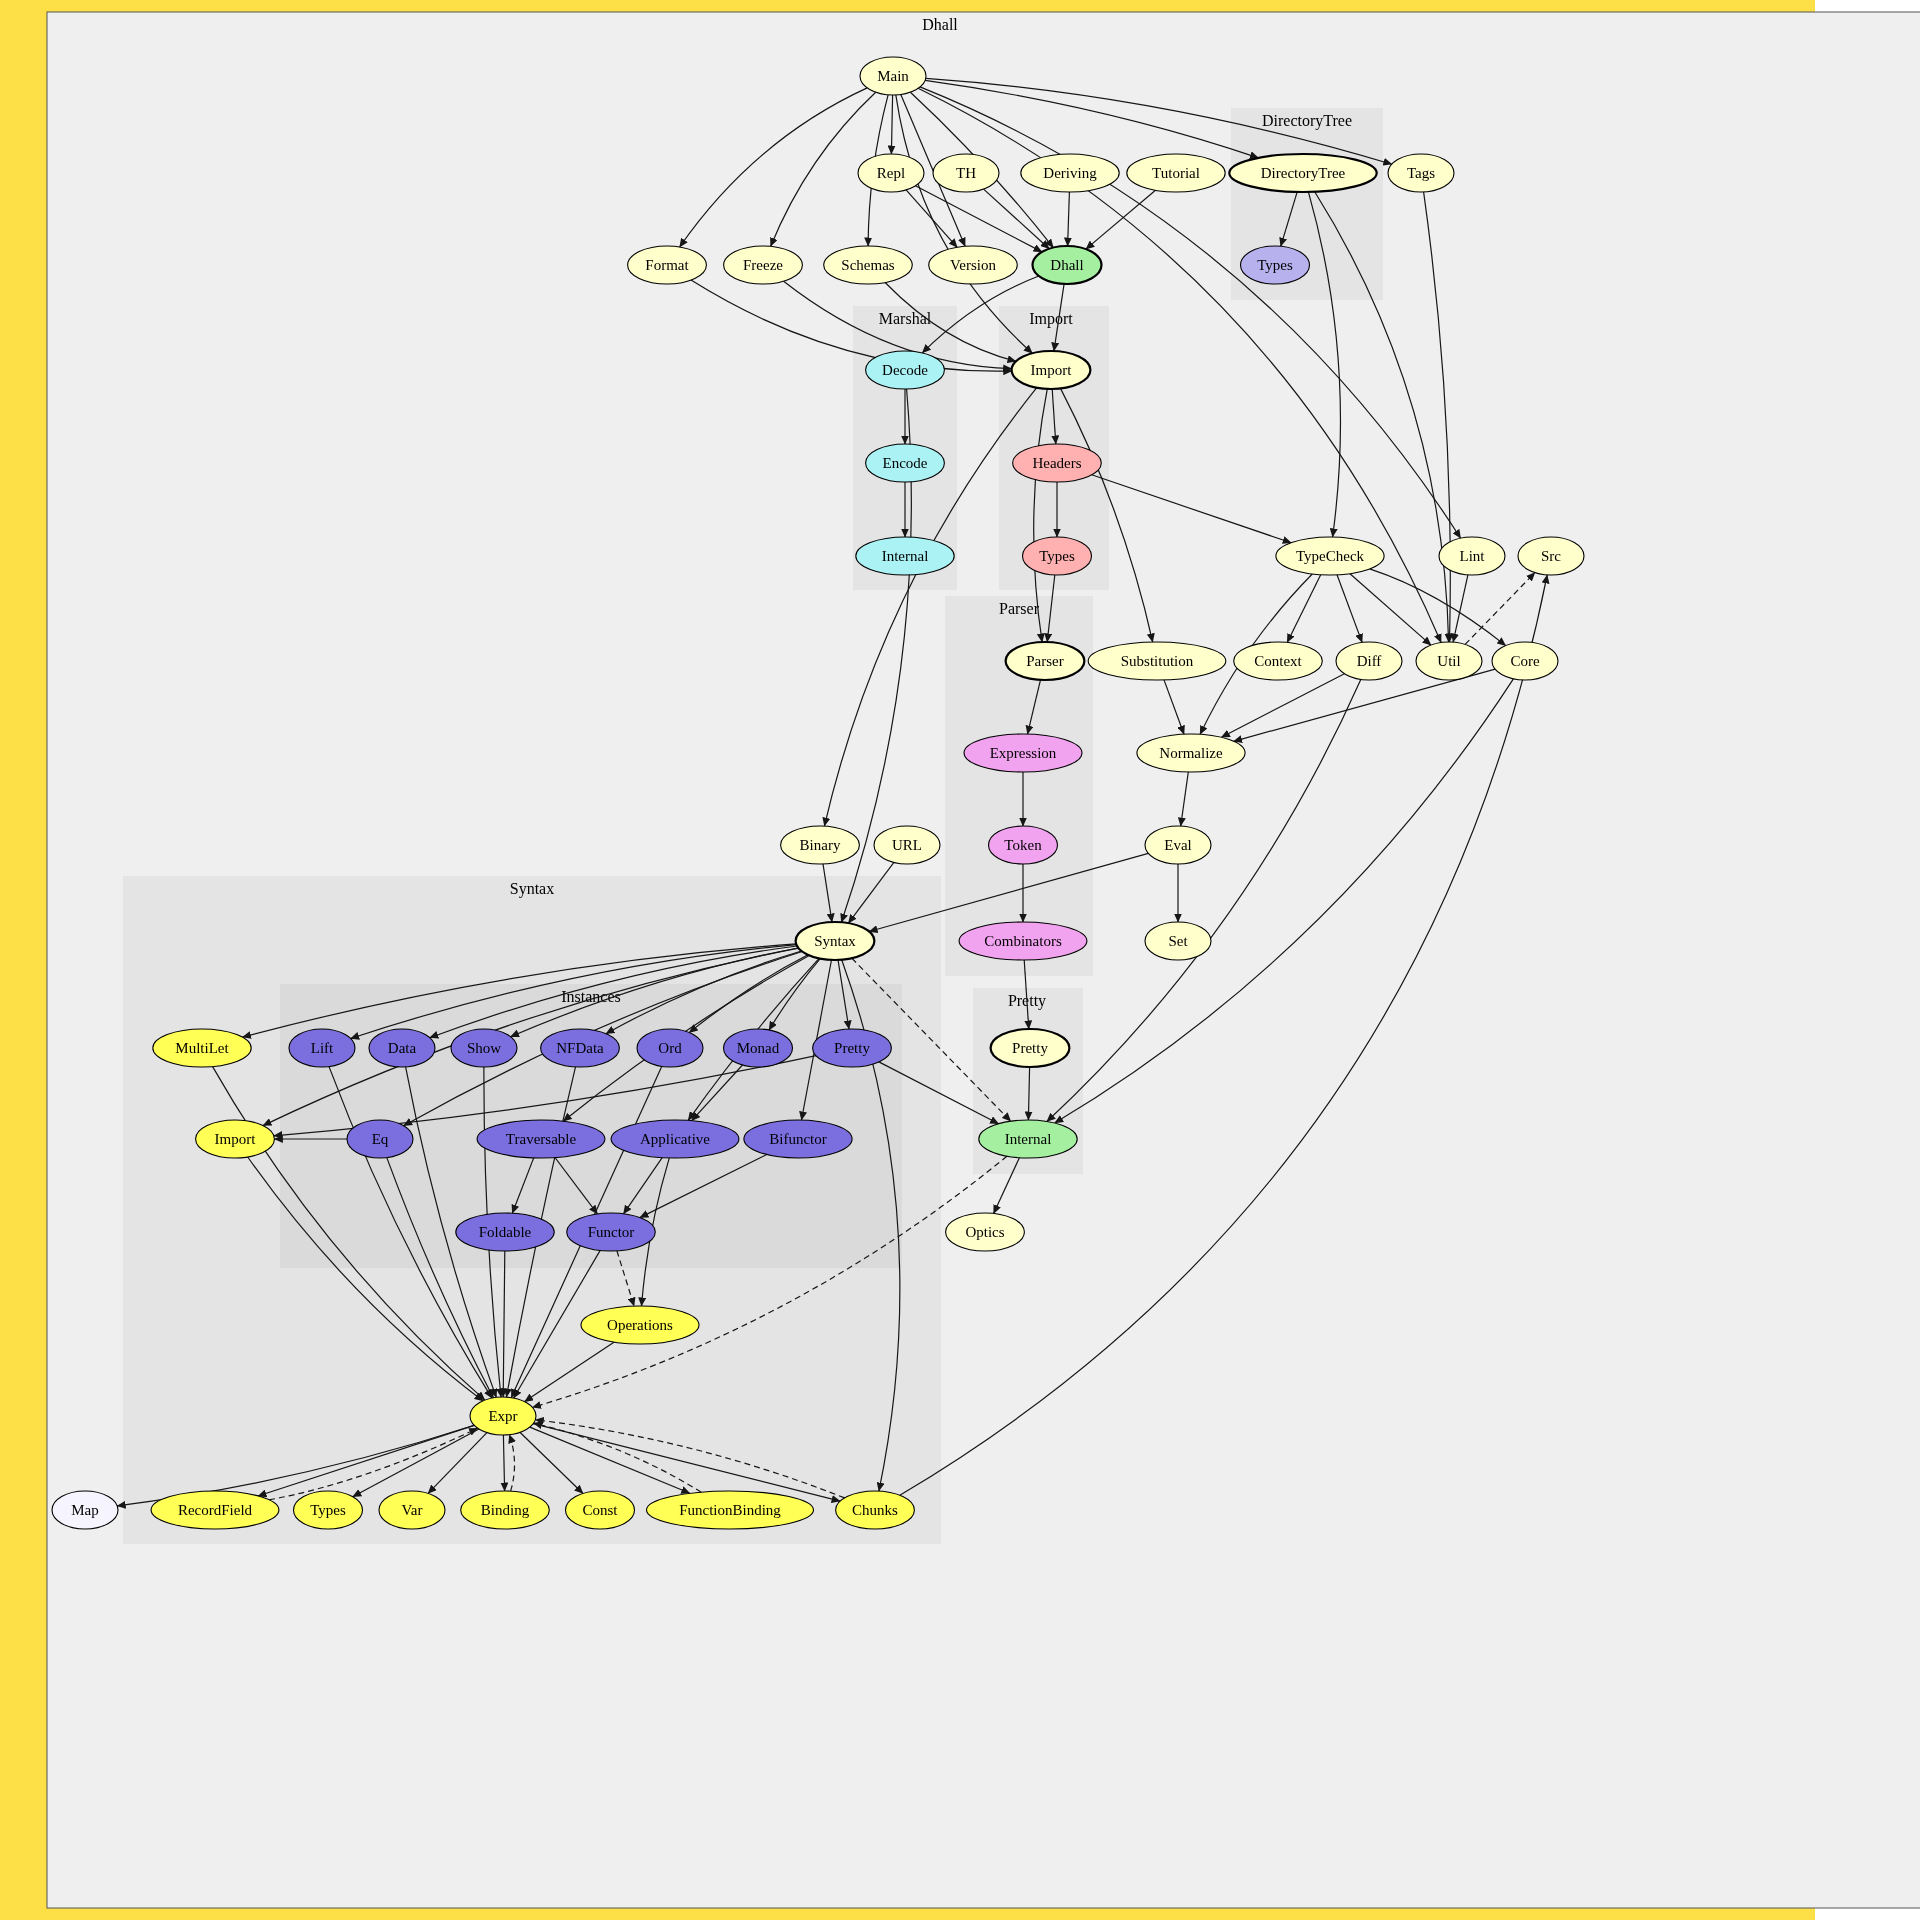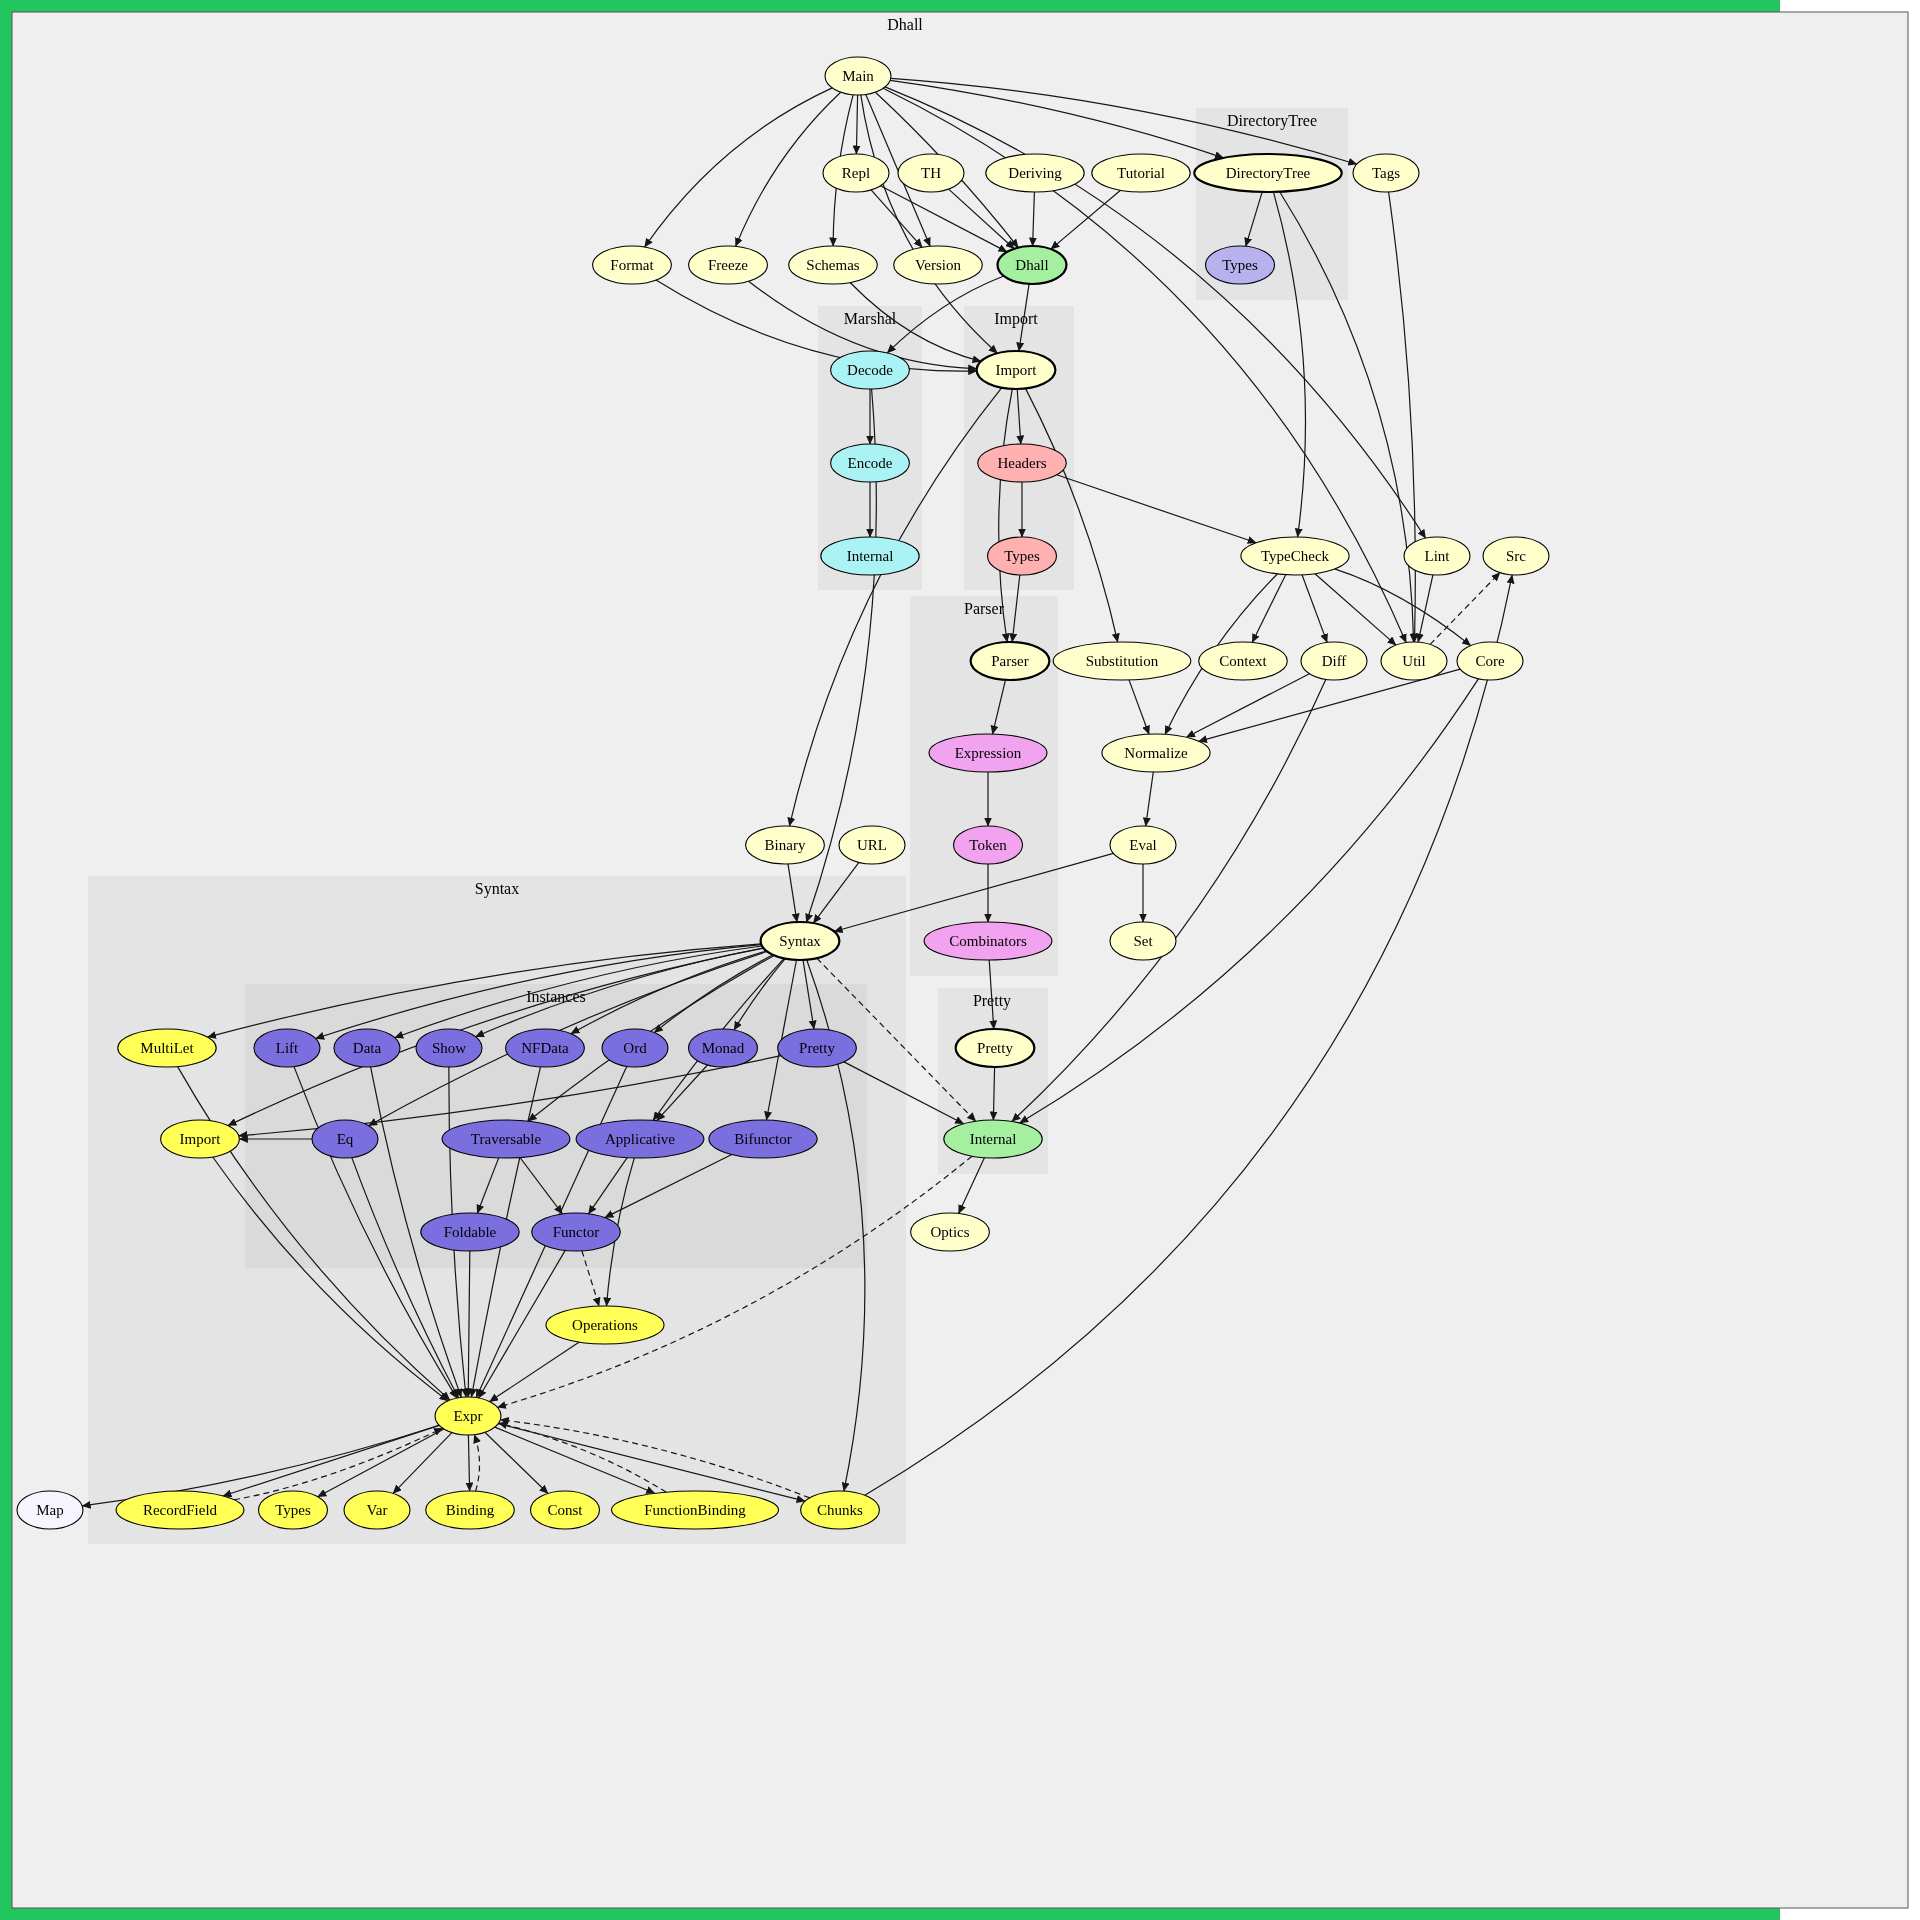--- a/index.html
+++ b/index.html
@@ -1,17 +1,17 @@
 <!DOCTYPE html>
 <html><head>
 <meta charset="utf-8">
 <style>
   html,body{margin:0;padding:0;background:#ffffff;}
   body{font-family:"Liberation Serif", serif;}
-  .stage{width:1780px;height:1920px;position:relative;background:#22c55e;}
+  .stage{width:1780px;height:1920px;position:relative;background:#fde047;padding-left:35px;}
   svg text{font-family:"Liberation Serif", serif;fill:#000;}
   svg .cluster-label{font-size:16px;}
   svg .node-label{font-size:15px;}
 </style>
 </head>
 <body>
 
 <div class="stage">
   <svg id="graph" width="1920" height="1920" viewBox="0 0 1920 1920">
       <defs>

